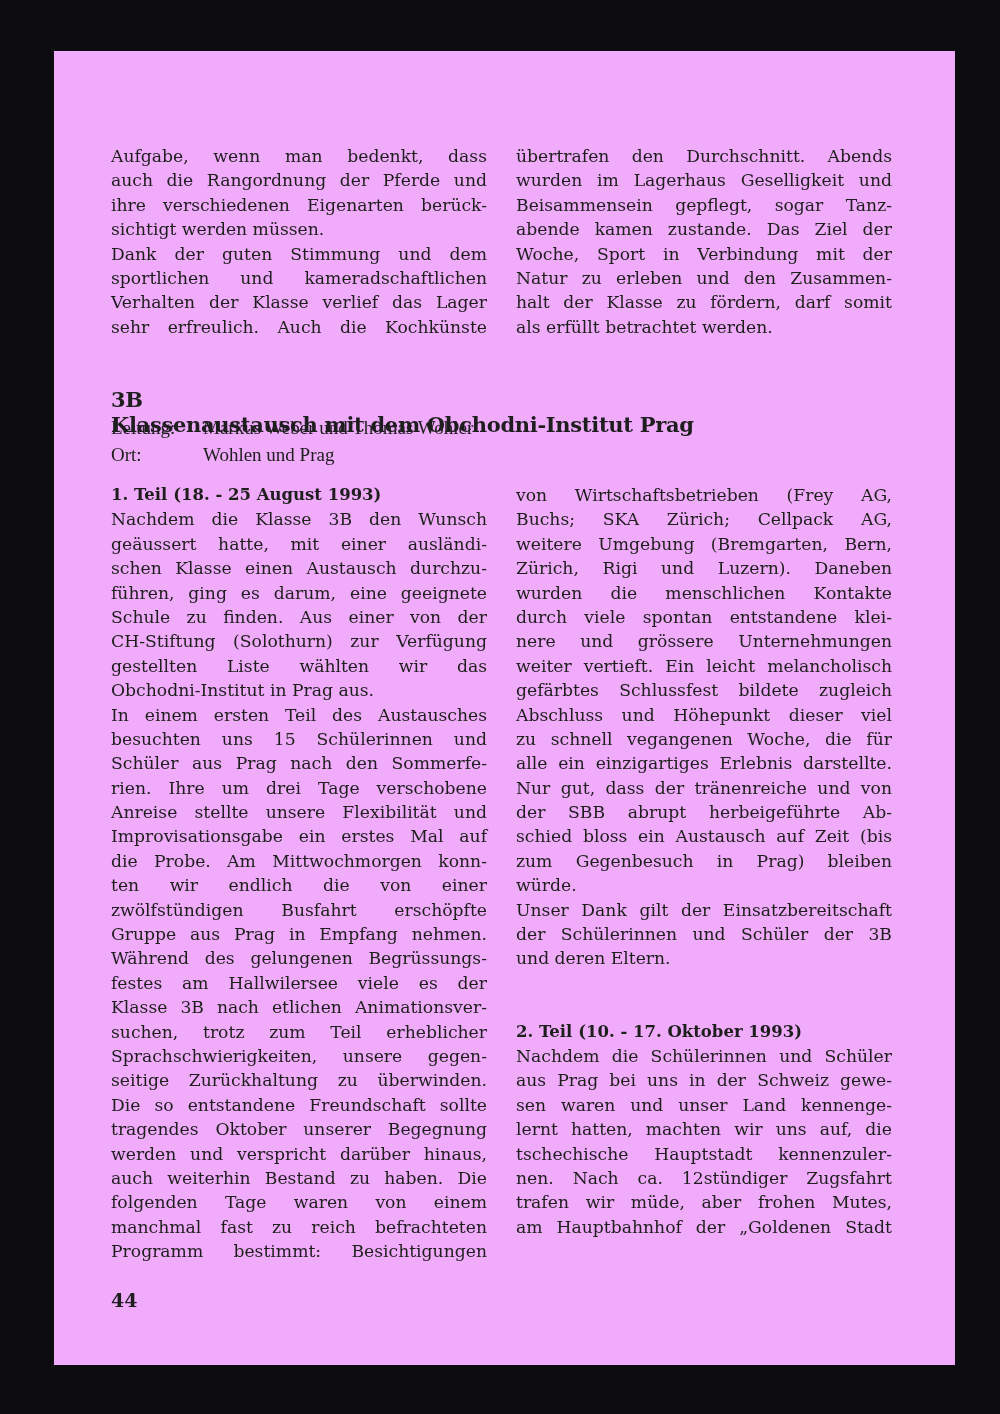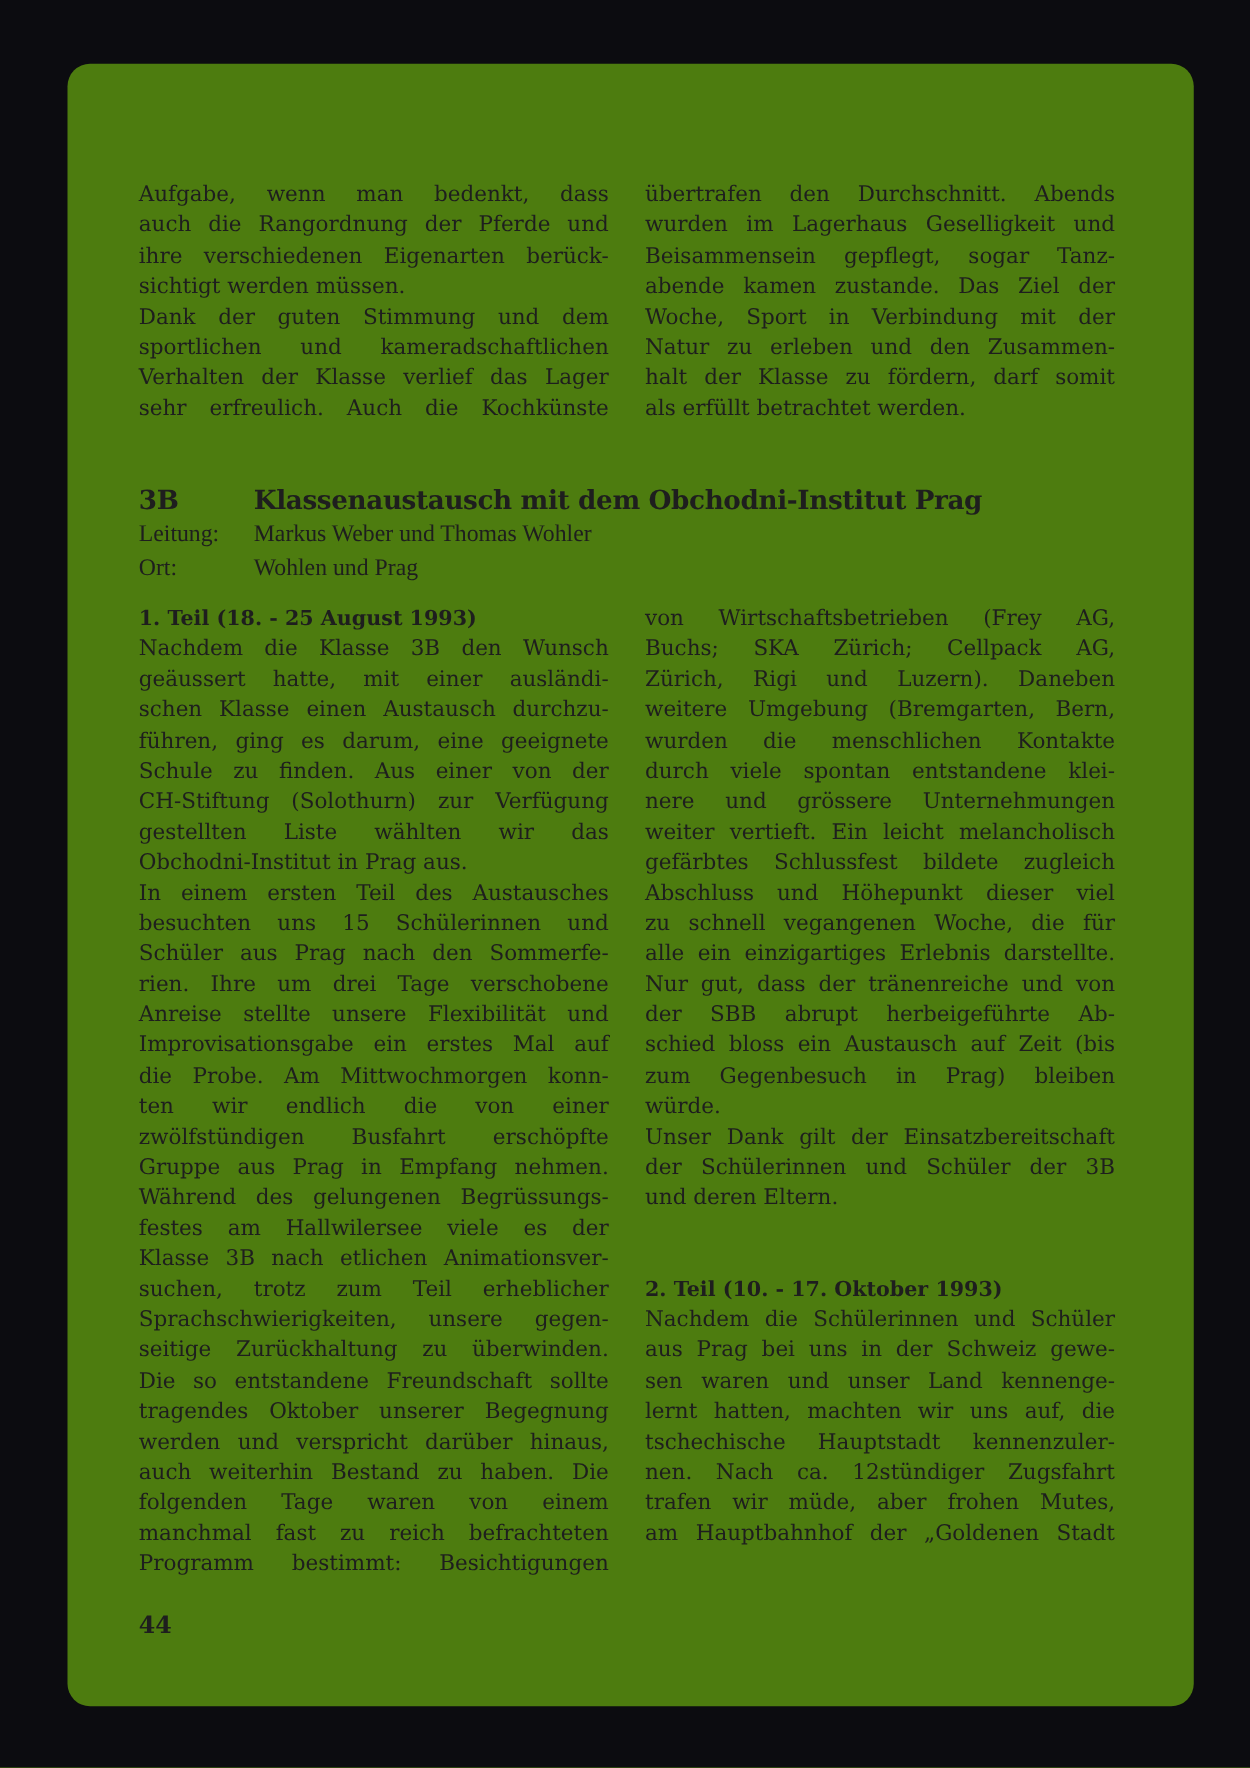--- a/index.html
+++ b/index.html
@@ -8,22 +8,21 @@
     background: #0c0c10;
     position: relative;
     overflow: hidden;
     font-family: "DejaVu Serif", "Liberation Serif", serif;
     color: #1e1e1e;
   }
   .page {
     position: absolute;
     left: 54px; top: 51px;
     width: 901px; height: 1314px;
-    background: #4d7c0f;
-    border-radius: 18px;
+    background: #f0abfc;
   }
   .col {
     position: absolute;
     width: 376px;
     font-size: 17.2px;
     line-height: 24.4px;
   }
   .line {
     display: block;
     white-space: nowrap;
@@ -37,21 +36,21 @@
   .col-right-top { left: 462px; top: 93px; }
   .section-head {
     position: absolute; left: 57px; top: 336px;
     width: 760px;
     font-family: "Liberation Serif", "DejaVu Serif", serif;
   }
   .sh-row { display: flex; height: 27px; align-items: baseline; }
   .sh-key { width: 92px; font-size: 19px; }
   .sh-val { font-size: 19px; }
   .sh-row.title .sh-key, .sh-row.title .sh-val { font-weight: bold; font-size: 21px; font-family: "DejaVu Serif", serif; letter-spacing: -0.3px; }
-  .sh-row.title { height: 30px; }
+  .sh-row.title { height: 30px; flex-direction: column; }
   .subhead {
     display: block; font-weight: bold;
     height: 24.4px; white-space: nowrap;
     font-size: 16.5px;
   }
   .col-left-bottom { left: 57px; top: 432px; }
   .col-right-bottom { left: 462px; top: 432px; }
   .spacer { display: block; height: 48.8px; }
   .page-number {
     position: absolute; left: 57px; top: 1238px;
@@ -133,22 +132,22 @@
         <span class="line">folgenden Tage waren von einem</span>
         <span class="line">manchmal fast zu reich befrachteten</span>
         <span class="line">Programm bestimmt: Besichtigungen</span>
       </div>
   </div>
 
   <div class="col col-right-bottom">
     <div id="p1r">
         <span class="line">von Wirtschaftsbetrieben (Frey AG,</span>
         <span class="line">Buchs; SKA Zürich; Cellpack AG,</span>
+        <span class="line">weitere Umgebung (Bremgarten, Bern,</span>
         <span class="line">Zürich, Rigi und Luzern). Daneben</span>
-        <span class="line">weitere Umgebung (Bremgarten, Bern,</span>
         <span class="line">wurden die menschlichen Kontakte</span>
         <span class="line">durch viele spontan entstandene klei-</span>
         <span class="line">nere und grössere Unternehmungen</span>
         <span class="line">weiter vertieft. Ein leicht melancholisch</span>
         <span class="line">gefärbtes Schlussfest bildete zugleich</span>
         <span class="line">Abschluss und Höhepunkt dieser viel</span>
         <span class="line">zu schnell vegangenen Woche, die für</span>
         <span class="line">alle ein einzigartiges Erlebnis darstellte.</span>
         <span class="line">Nur gut, dass der tränenreiche und von</span>
         <span class="line">der SBB abrupt herbeigeführte Ab-</span>

